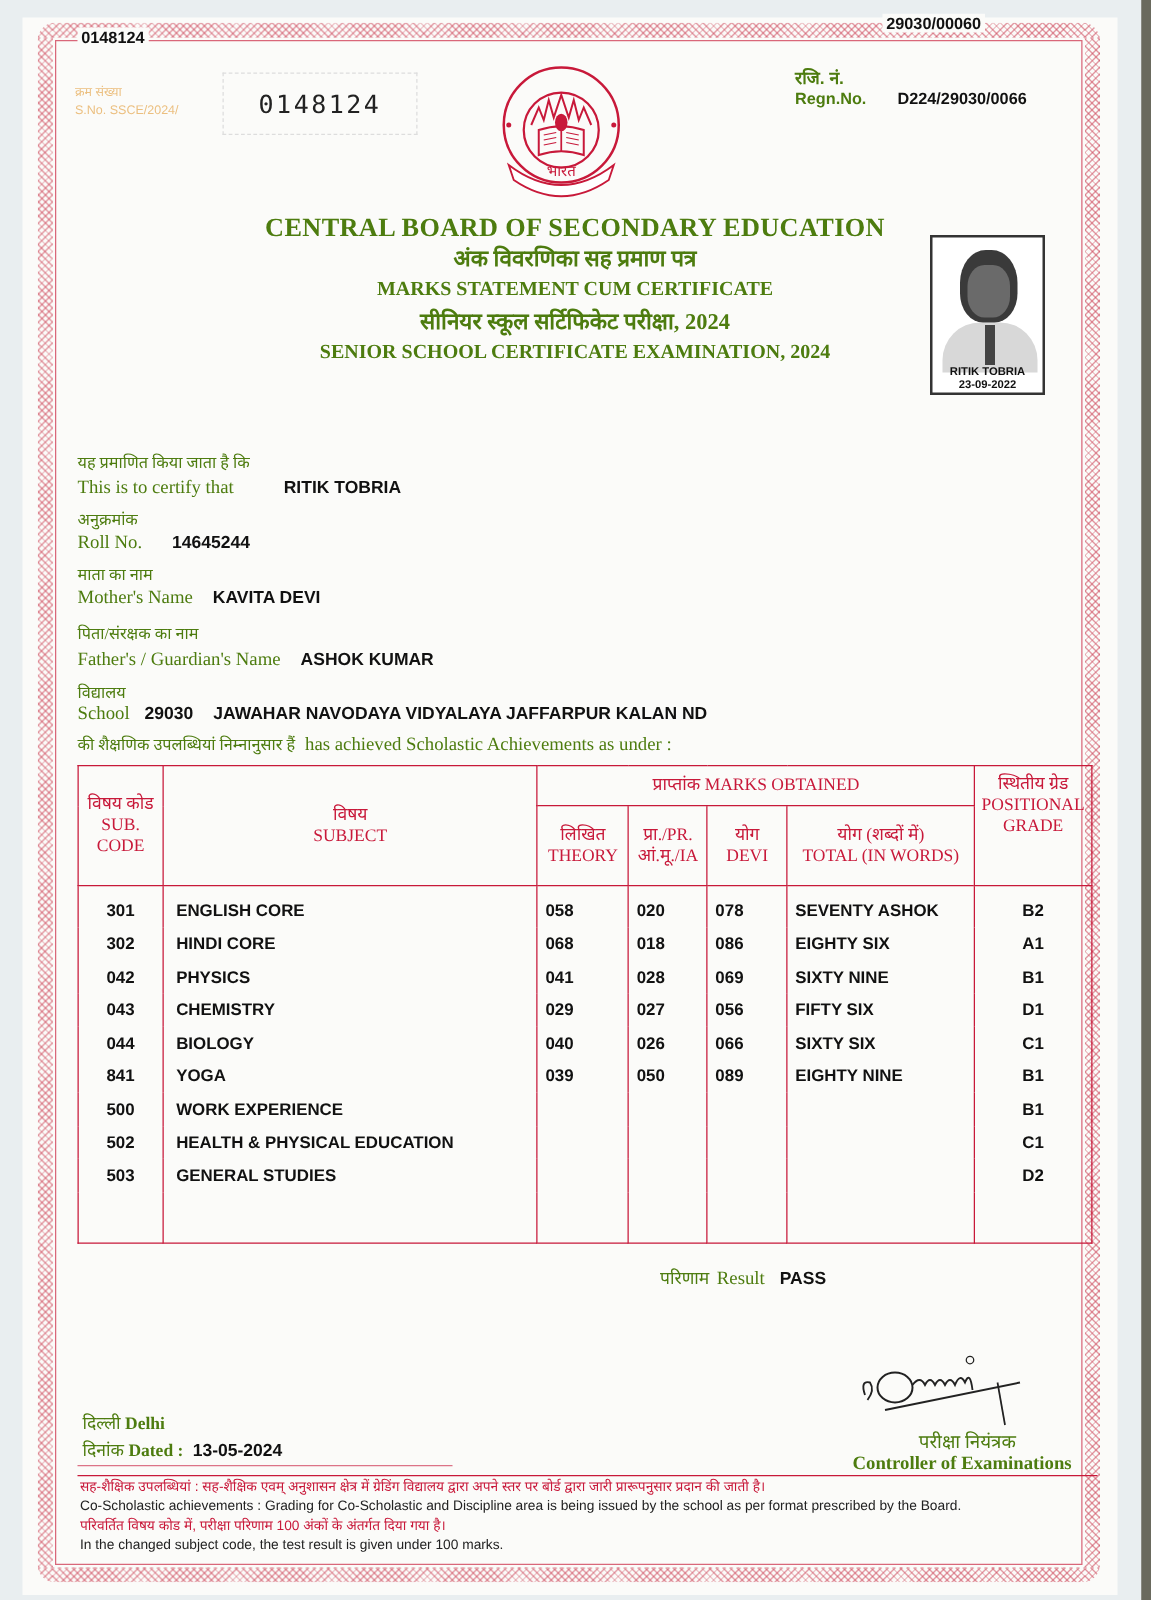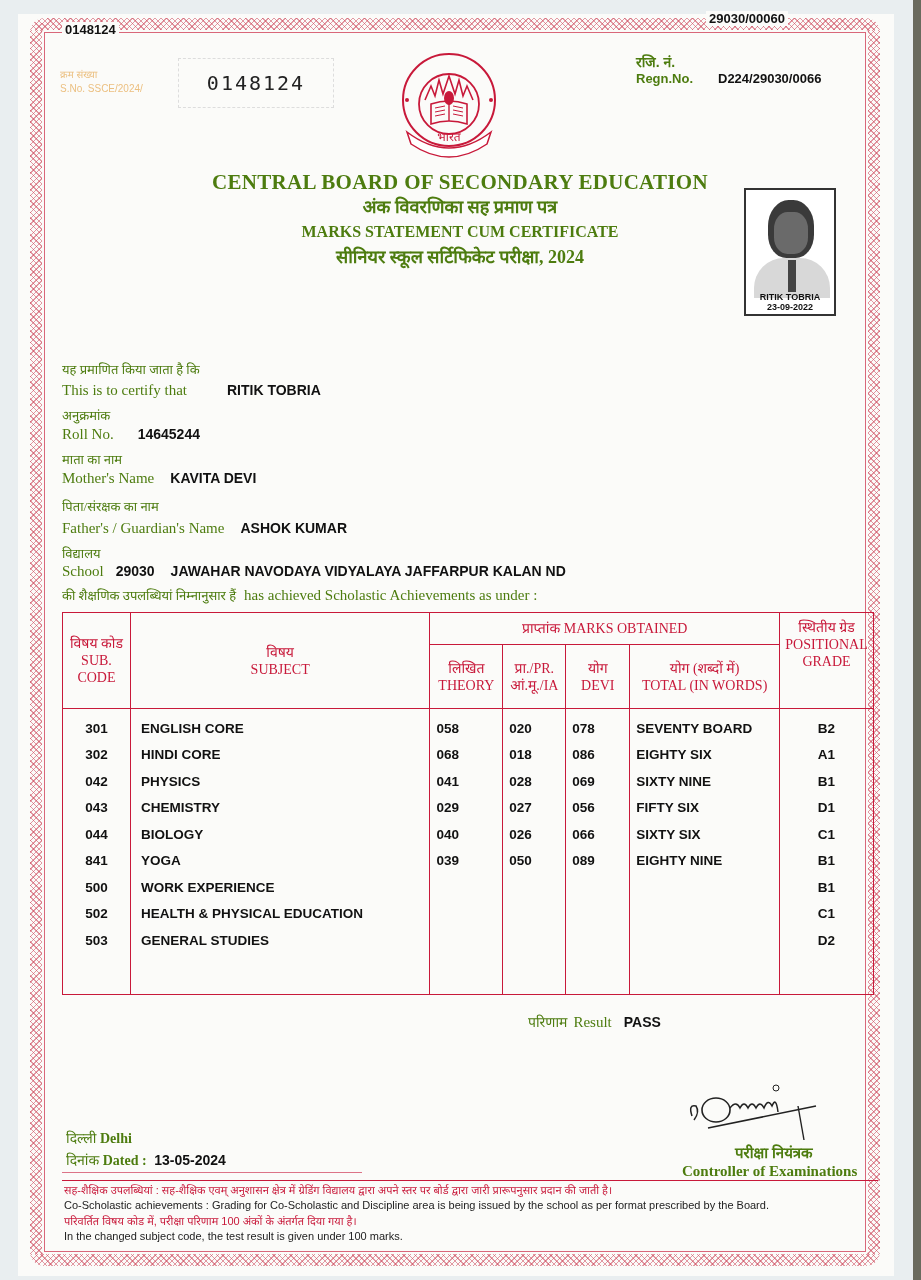--- a/index.html
+++ b/index.html
@@ -47,21 +47,21 @@
   table.marks thead th{border:1.5px solid #c8193a;font-weight:normal;color:#c8193a;text-align:center;line-height:17px;font-size:14px;}
   table.marks tbody td{font-family:"Liberation Sans",sans-serif;font-weight:bold;font-size:13.5px;color:#111;height:26.5px;}
   table.marks tbody tr:first-child td{padding-top:6px;}
   table.marks tbody tr.last td{height:40px;border-bottom:1.5px solid #c8193a;}
   .c-code{text-align:center;}
   .c-subj{padding-left:10px !important;}
   .c-num{padding-left:6px !important;}
   .c-grade{text-align:center;}
   .result{left:528px;top:1012px;}
   .sig{left:686px;top:1082px;}
-  .coe-hi{left:735px;top:1142px;font-size:15px;font-weight:bold;}
+  .coe-hi{left:735px;top:1142px;font-size:15px;font-weight:normal;}
   .coe-en{left:682px;top:1163px;font-size:15px;font-weight:bold;}
   .place-hi{left:66px;top:1128px;font-size:14px;}
   .place-en{font-weight:bold;}
   .date{left:66px;top:1150px;font-size:14px;}
   .footer-rule{left:62px;top:1180px;width:816px;height:0;border-top:1.5px solid #c8193a;}
   .date-rule{left:62px;top:1172px;width:300px;height:0;border-top:1px solid #c8193a;opacity:.6;}
   .note{left:64px;font-size:11px;font-family:"Liberation Sans",sans-serif;line-height:13px;white-space:nowrap;}
   .note.hi{color:#c8193a;}
   .note.en{color:#222;}
   .right-edge{position:absolute;right:0;top:0;width:8px;height:1280px;background:#6a6a5e;}
@@ -105,20 +105,21 @@
 
 <div class="abs red regn-hi">रजि. नं.</div>
 <div class="abs red regn-label">Regn.No.</div>
 <div class="abs blk regn-val">D224/29030/0066</div>
 
 <div class="abs red titles">
   <div class="t-en1">CENTRAL BOARD OF SECONDARY EDUCATION</div>
   <div class="t-hi2">अंक विवरणिका सह प्रमाण पत्र</div>
   <div class="t-en2">MARKS STATEMENT CUM CERTIFICATE</div>
   <div class="t-hi3">सीनियर स्कूल सर्टिफिकेट परीक्षा, 2024</div>
+  <div class="t-en3">SENIOR SCHOOL CERTIFICATE EXAMINATION, 2024</div>
 </div>
 
 <div class="abs photo">
   <div class="body"></div>
   <div class="tie"></div>
   <div class="face"></div>
   <div class="face2"></div>
   <div class="cap">
     <div>RITIK TOBRIA</div>
     <div>23-09-2022</div>
@@ -208,21 +209,21 @@
         </th>
     </tr>
   </thead>
   <tbody>
     <tr>
       <td class="c-code">301</td>
       <td class="c-subj">ENGLISH CORE</td>
       <td class="c-num">058</td>
       <td class="c-num">020</td>
       <td class="c-num">078</td>
-      <td class="c-num">SEVENTY BOARD</td>
+      <td class="c-num">SEVENTY ASHOK</td>
       <td class="c-grade">B2</td>
     </tr>
     <tr>
       <td class="c-code">302</td>
       <td class="c-subj">HINDI CORE</td>
       <td class="c-num">068</td>
       <td class="c-num">018</td>
       <td class="c-num">086</td>
       <td class="c-num">EIGHTY SIX</td>
       <td class="c-grade">A1</td>

